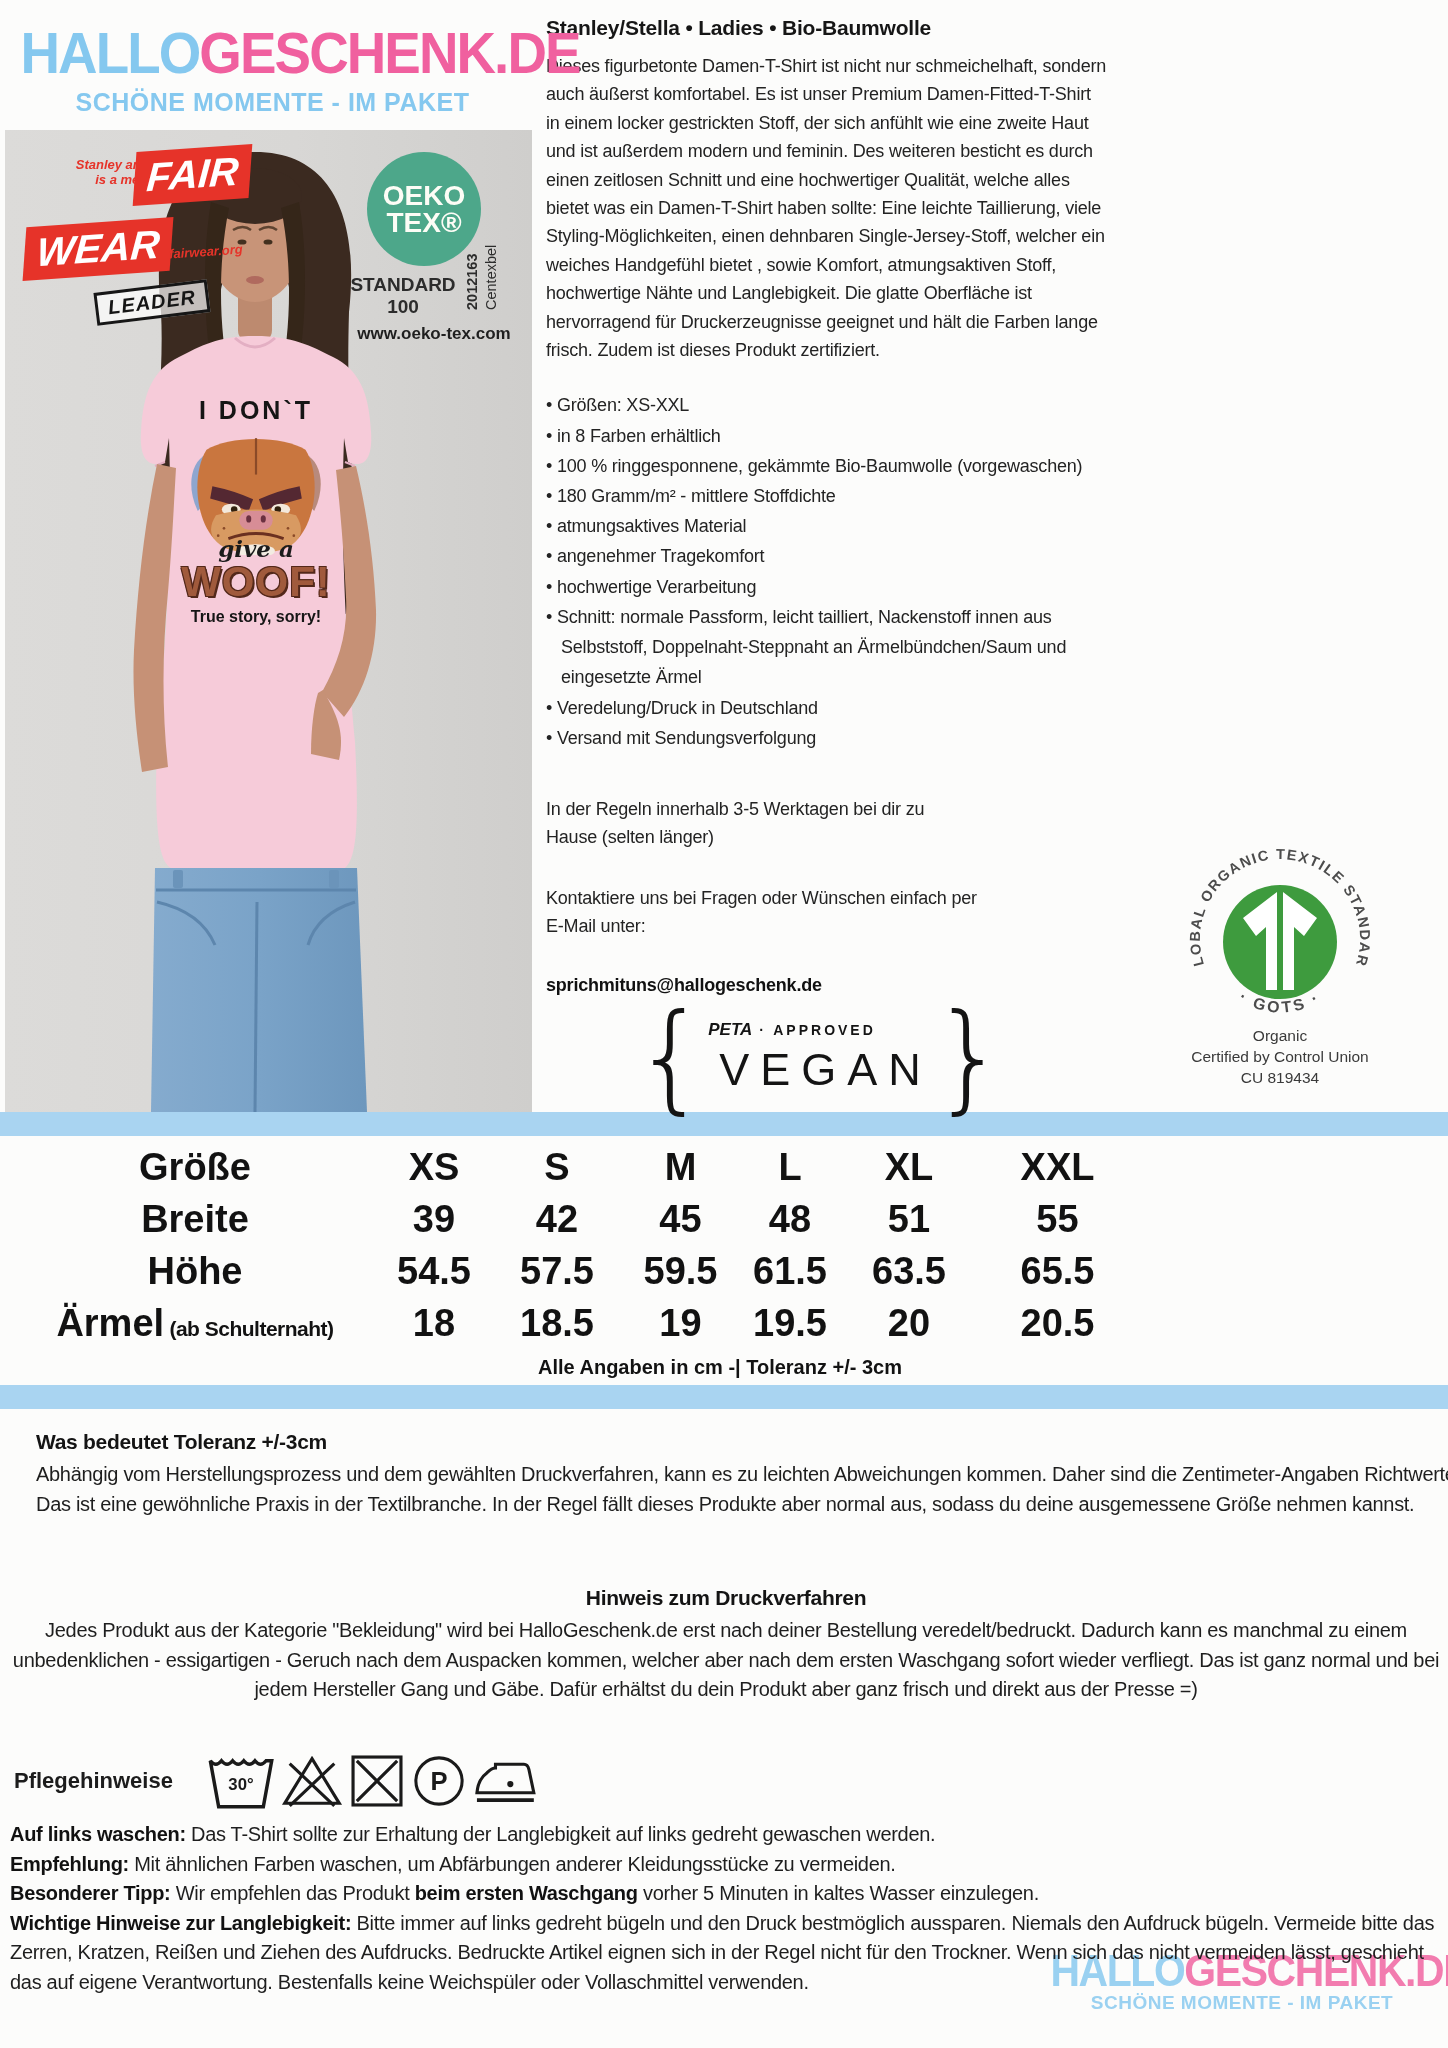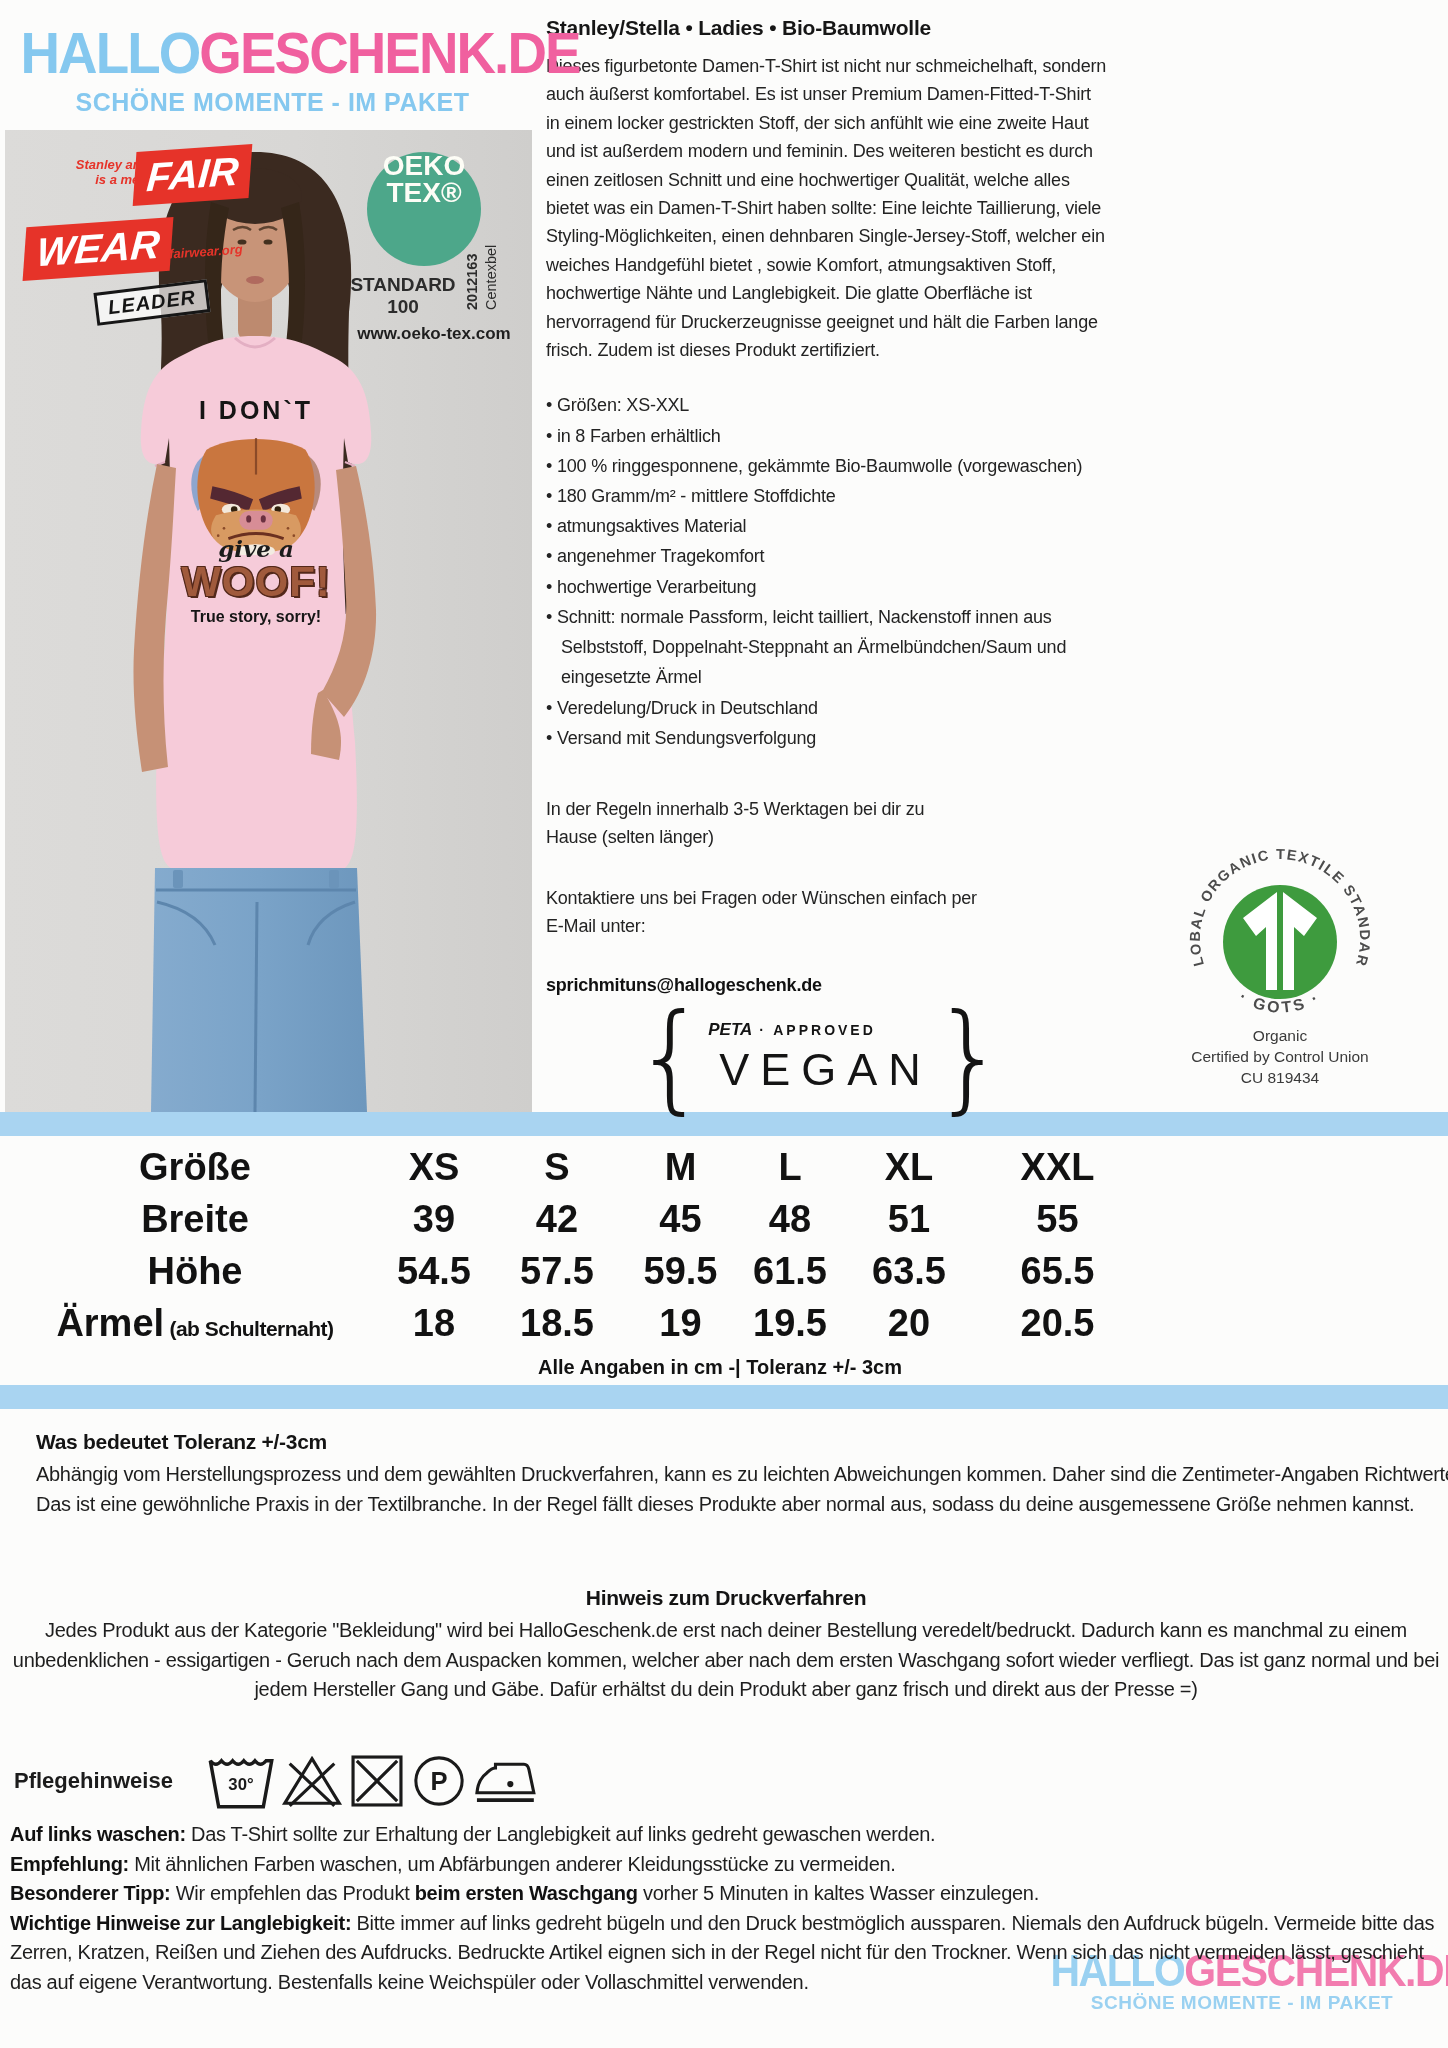--- a/index.html
+++ b/index.html
@@ -28,21 +28,21 @@
   
   .fairwear { position:absolute; left:12px; top:18px; width:220px; height:190px; z-index:3; }
   .fw-member { position:absolute; left:25px; top:10px; width:145px; text-align:right; color:#e63329; font-size:13px; font-weight:700; font-style:italic; line-height:1.15; }
   .fw-fair { position:absolute; left:118px; top:0; background:#e63329; color:#fff; font-size:40px; font-weight:900; font-style:italic; line-height:1.0; padding:6px 12px 8px; transform:skewX(-8deg) rotate(-4deg); }
   .fw-wear { position:absolute; left:8px; top:74px; background:#e63329; color:#fff; font-size:40px; font-weight:900; font-style:italic; line-height:1.0; padding:6px 12px 8px; transform:skewX(-8deg) rotate(-4deg); }
   .fw-url  { position:absolute; left:152px; top:96px; color:#e63329; font-size:13px; font-weight:700; font-style:italic; transform:rotate(-4deg); }
   .fw-leader { position:absolute; left:78px; top:138px; border:3px solid #161616; color:#161616; background:rgba(255,255,255,0.7); font-size:20px; font-weight:900; font-style:italic; letter-spacing:1px; padding:2px 10px; transform:rotate(-7deg); }
 
   
   .oeko { position:absolute; left:340px; top:22px; width:178px; height:200px; z-index:3; }
-  .oeko-circle { position:absolute; left:22px; top:0; width:114px; height:114px; border-radius:50%; background:#4da78a; color:#fdfdf6; display:flex; flex-direction:column; align-items:center; font-weight:800; font-size:28px; line-height:0.98; letter-spacing:0; }
+  .oeko-circle { position:absolute; left:22px; top:0; width:114px; height:114px; border-radius:50%; background:#4da78a; color:#fdfdf6; display:flex; flex-direction:column; align-items:center; justify-content:center; font-weight:800; font-size:28px; line-height:0.98; letter-spacing:0; }
   .oeko-std { position:absolute; left:0px; top:122px; width:116px; text-align:center; font-weight:800; font-size:19px; line-height:1.15; color:#2c2c2c; }
   .oeko-vert { position:absolute; left:118px; top:158px; width:150px; transform:rotate(-90deg); transform-origin:0 0; font-size:14.5px; line-height:1.3; color:#2c2c2c; }
   .oeko-vert b { display:block; }
   .oeko-vert span { display:block; }
   .oeko-url { position:absolute; left:0; top:172px; width:178px; text-align:center; font-weight:800; font-size:17px; color:#1f1f1f; }
 
   
   .rcol { position:absolute; left:546px; top:14px; width:562px; z-index:2; font-size:18px; line-height:28.4px; color:#232323; letter-spacing:-0.2px; }
   .rcol .title div { font-weight:800; font-size:21px; line-height:28px; color:#161616; }
   .rcol .desc { margin-top:10px; }

